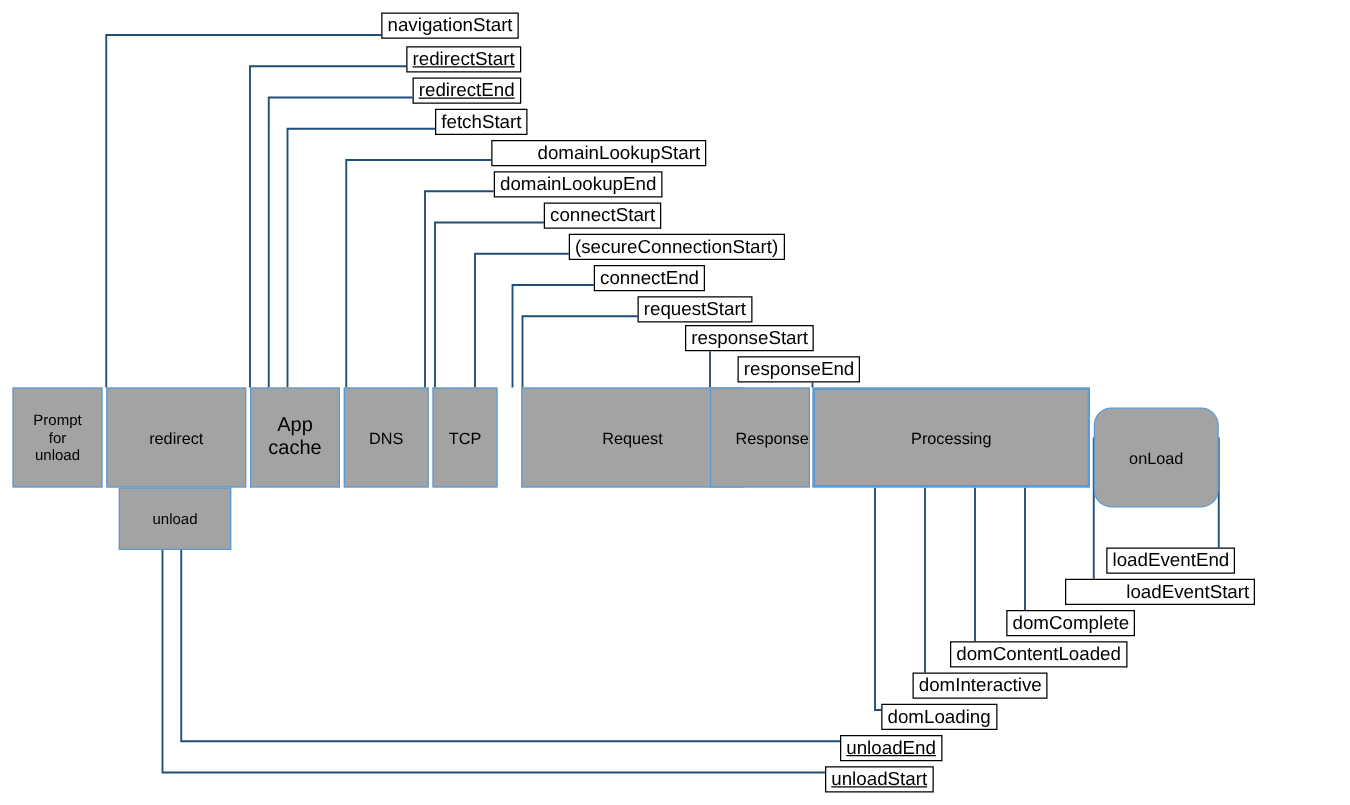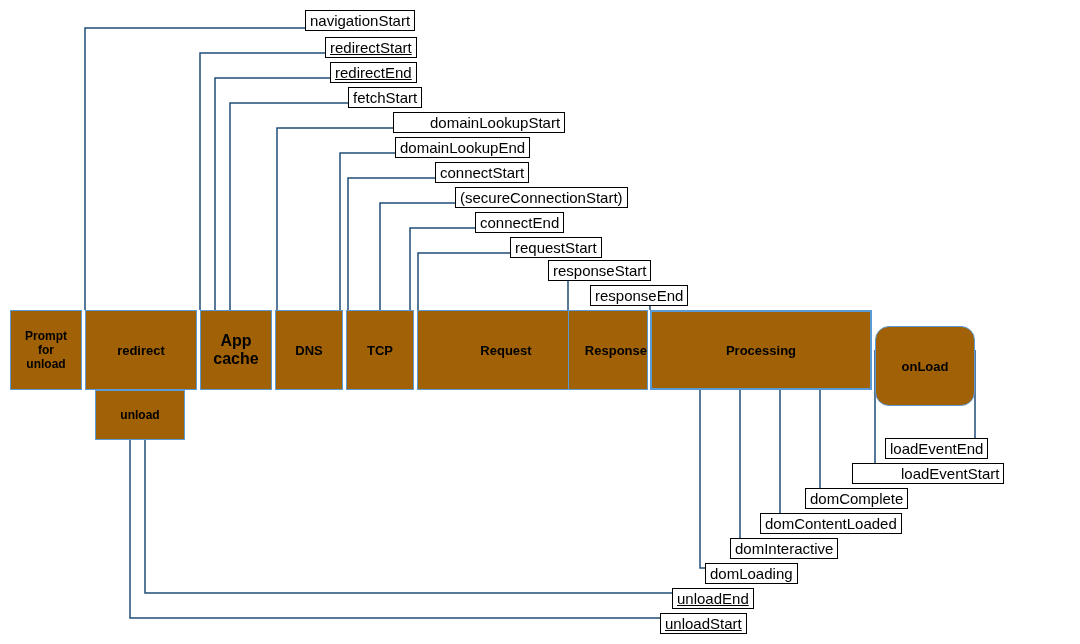--- a/index.html
+++ b/index.html
@@ -19,26 +19,26 @@
     }
     svg#lines {
       position: absolute;
       top: 0; left: 0;
       width: 1080px;
       height: 644px;
       pointer-events: none;
     }
     .phase-box {
       border: 1.5px solid #5b9bd5;
-      background: #a16207;
+      background: #a3a3a3;
       display: flex;
       align-items: center;
       justify-content: center;
       text-align: center;
-      font-weight: bold;
+      font-weight: normal;
       font-size: 13px;
       color: #000;
       position: relative;
     }
     .label-box {
       position: absolute;
       border: 1.5px solid #000;
       background: #fff;
       padding: 1px 4px;
       font-size: 15px;
@@ -115,21 +115,21 @@
   </div>
 
   <div class="phase-box" style="position:absolute; left:200px; top:310px; width:72px; height:80px; font-size:16px;">
     <span>App<br>cache</span>
   </div>
 
   <div class="phase-box" style="position:absolute; left:275px; top:310px; width:68px; height:80px;">
     <span>DNS</span>
   </div>
 
-  <div class="phase-box" style="position:absolute; left:346px; top:310px; width:68px; height:80px;">
+  <div class="phase-box" style="position:absolute; left:346px; top:310px; width:52px; height:80px;">
     <span>TCP</span>
   </div>
 
   <div class="phase-box" style="position:absolute; left:417px; top:310px; width:178px; height:80px;">
     <span>Request</span>
   </div>
 
   <div class="phase-box" style="position:absolute; left:568px; top:310px; width:80px; height:80px;justify-content:flex-end;">
     <span>Response</span>
   </div>

